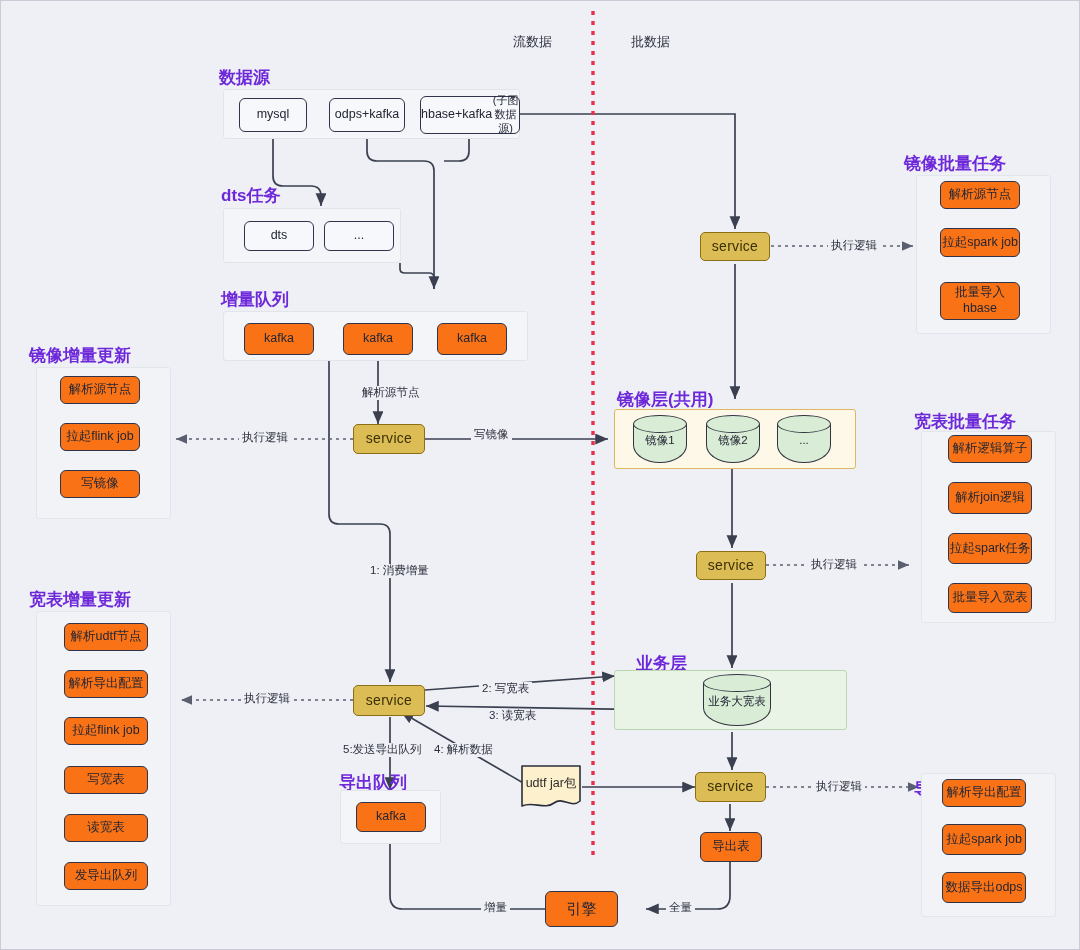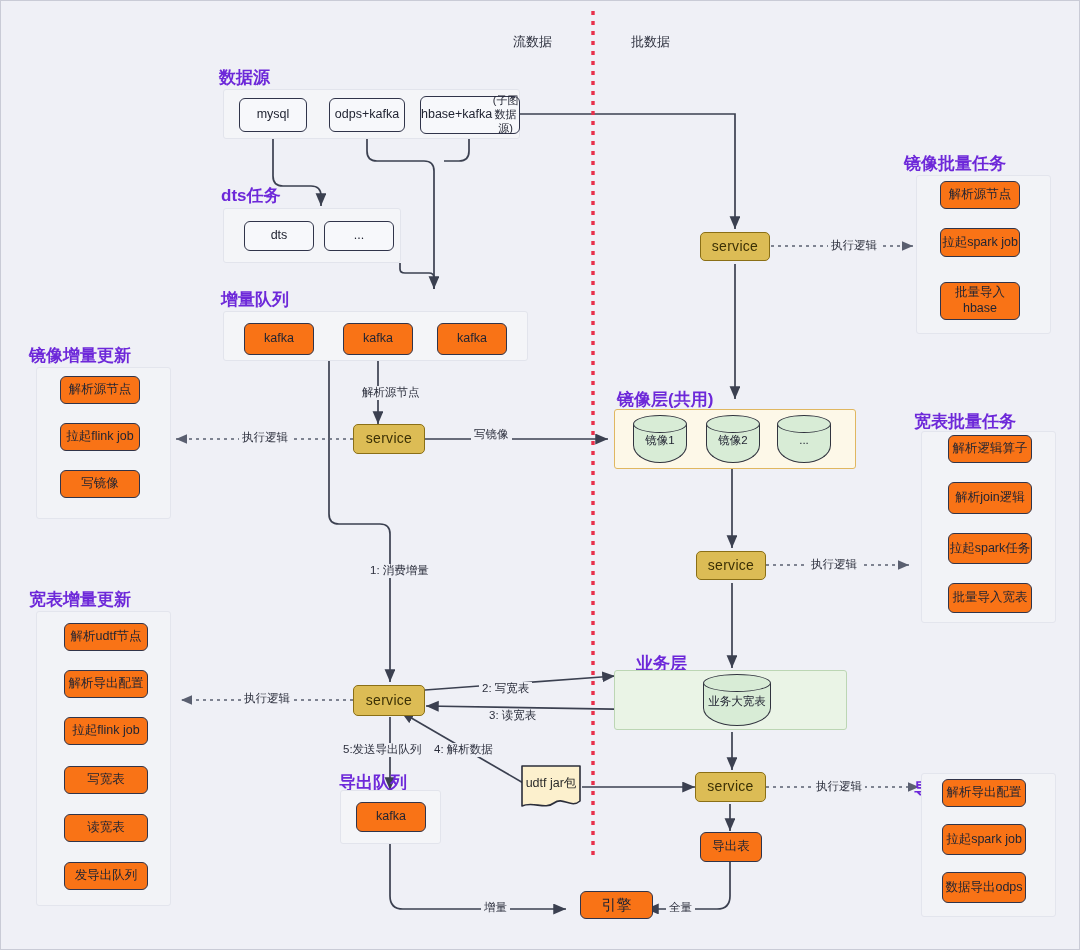--- a/index.html
+++ b/index.html
@@ -270,21 +270,21 @@
       <path d="M3,3 L61,3 L61,38 C52,46 44,33 35,40 C26,47 14,38 3,43 Z" fill="#fcf0cd" stroke="#2b2e3a" stroke-width="1.6" stroke-linejoin="round"></path>
     </svg>
     <div class="ntext">udtf  jar包</div>
   </div>
 
   <div class="gtitle" style="left:338px;top:771px;">导出队列</div>
   <div class="panel" style="left:339px;top:789px;width:101px;height:54px;"></div>
   <div class="node box white" style="left:355px;top:801px;width:70px;height:30px;">kafka</div>
 
   <div class="node box white" style="left:699px;top:831px;width:62px;height:30px;">导出表</div>
-  <div class="node box white" style="left:579px;top:890px;width:73px;height:28px;font-size:15px;">引擎</div>
+  <div class="node box white" style="left:544px;top:890px;width:73px;height:36px;font-size:15px;">引擎</div>
 
   <div class="elabel" style="left:358px;top:385px;">解析源节点</div>
   <div class="elabel" style="left:470px;top:427px;">写镜像</div>
   <div class="elabel" style="left:366px;top:563px;">1: 消费增量</div>
   <div class="elabel" style="left:478px;top:681px;">2: 写宽表</div>
   <div class="elabel" style="left:485px;top:708px;">3: 读宽表</div>
   <div class="elabel" style="left:430px;top:742px;">4: 解析数据</div>
   <div class="elabel" style="left:339px;top:742px;">5:发送导出队列</div>
 
   <div class="elabel" style="left:238px;top:430px;">执行逻辑</div>

